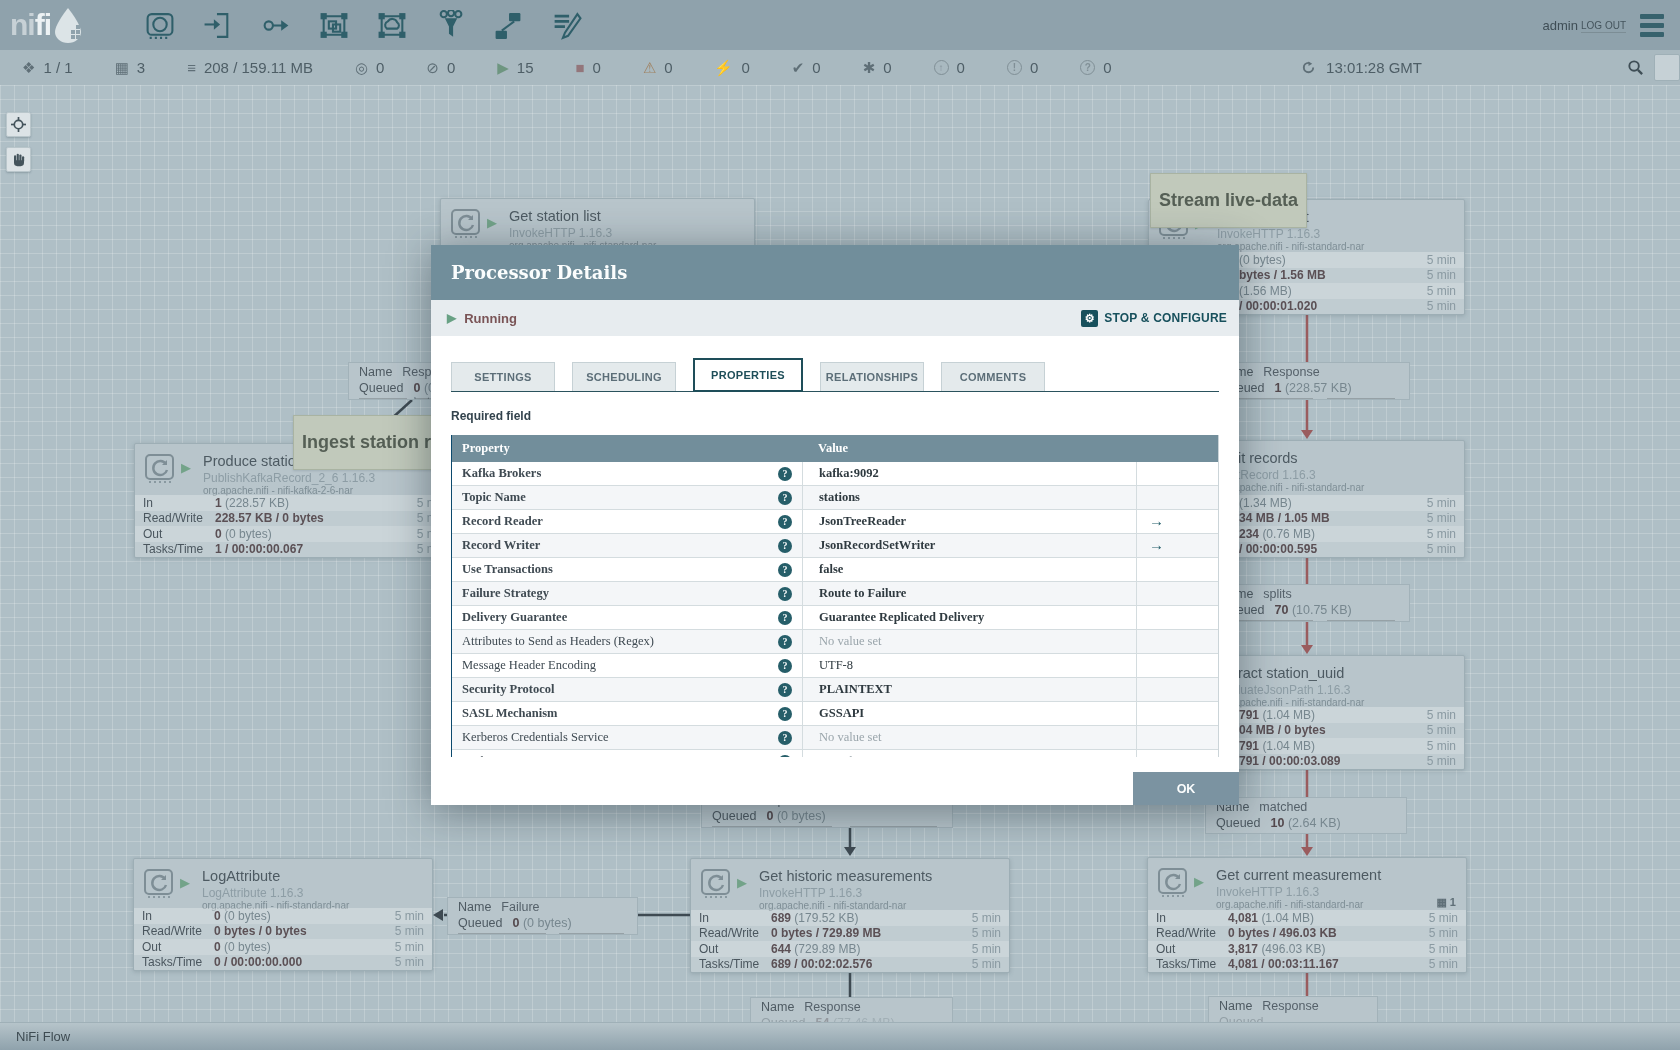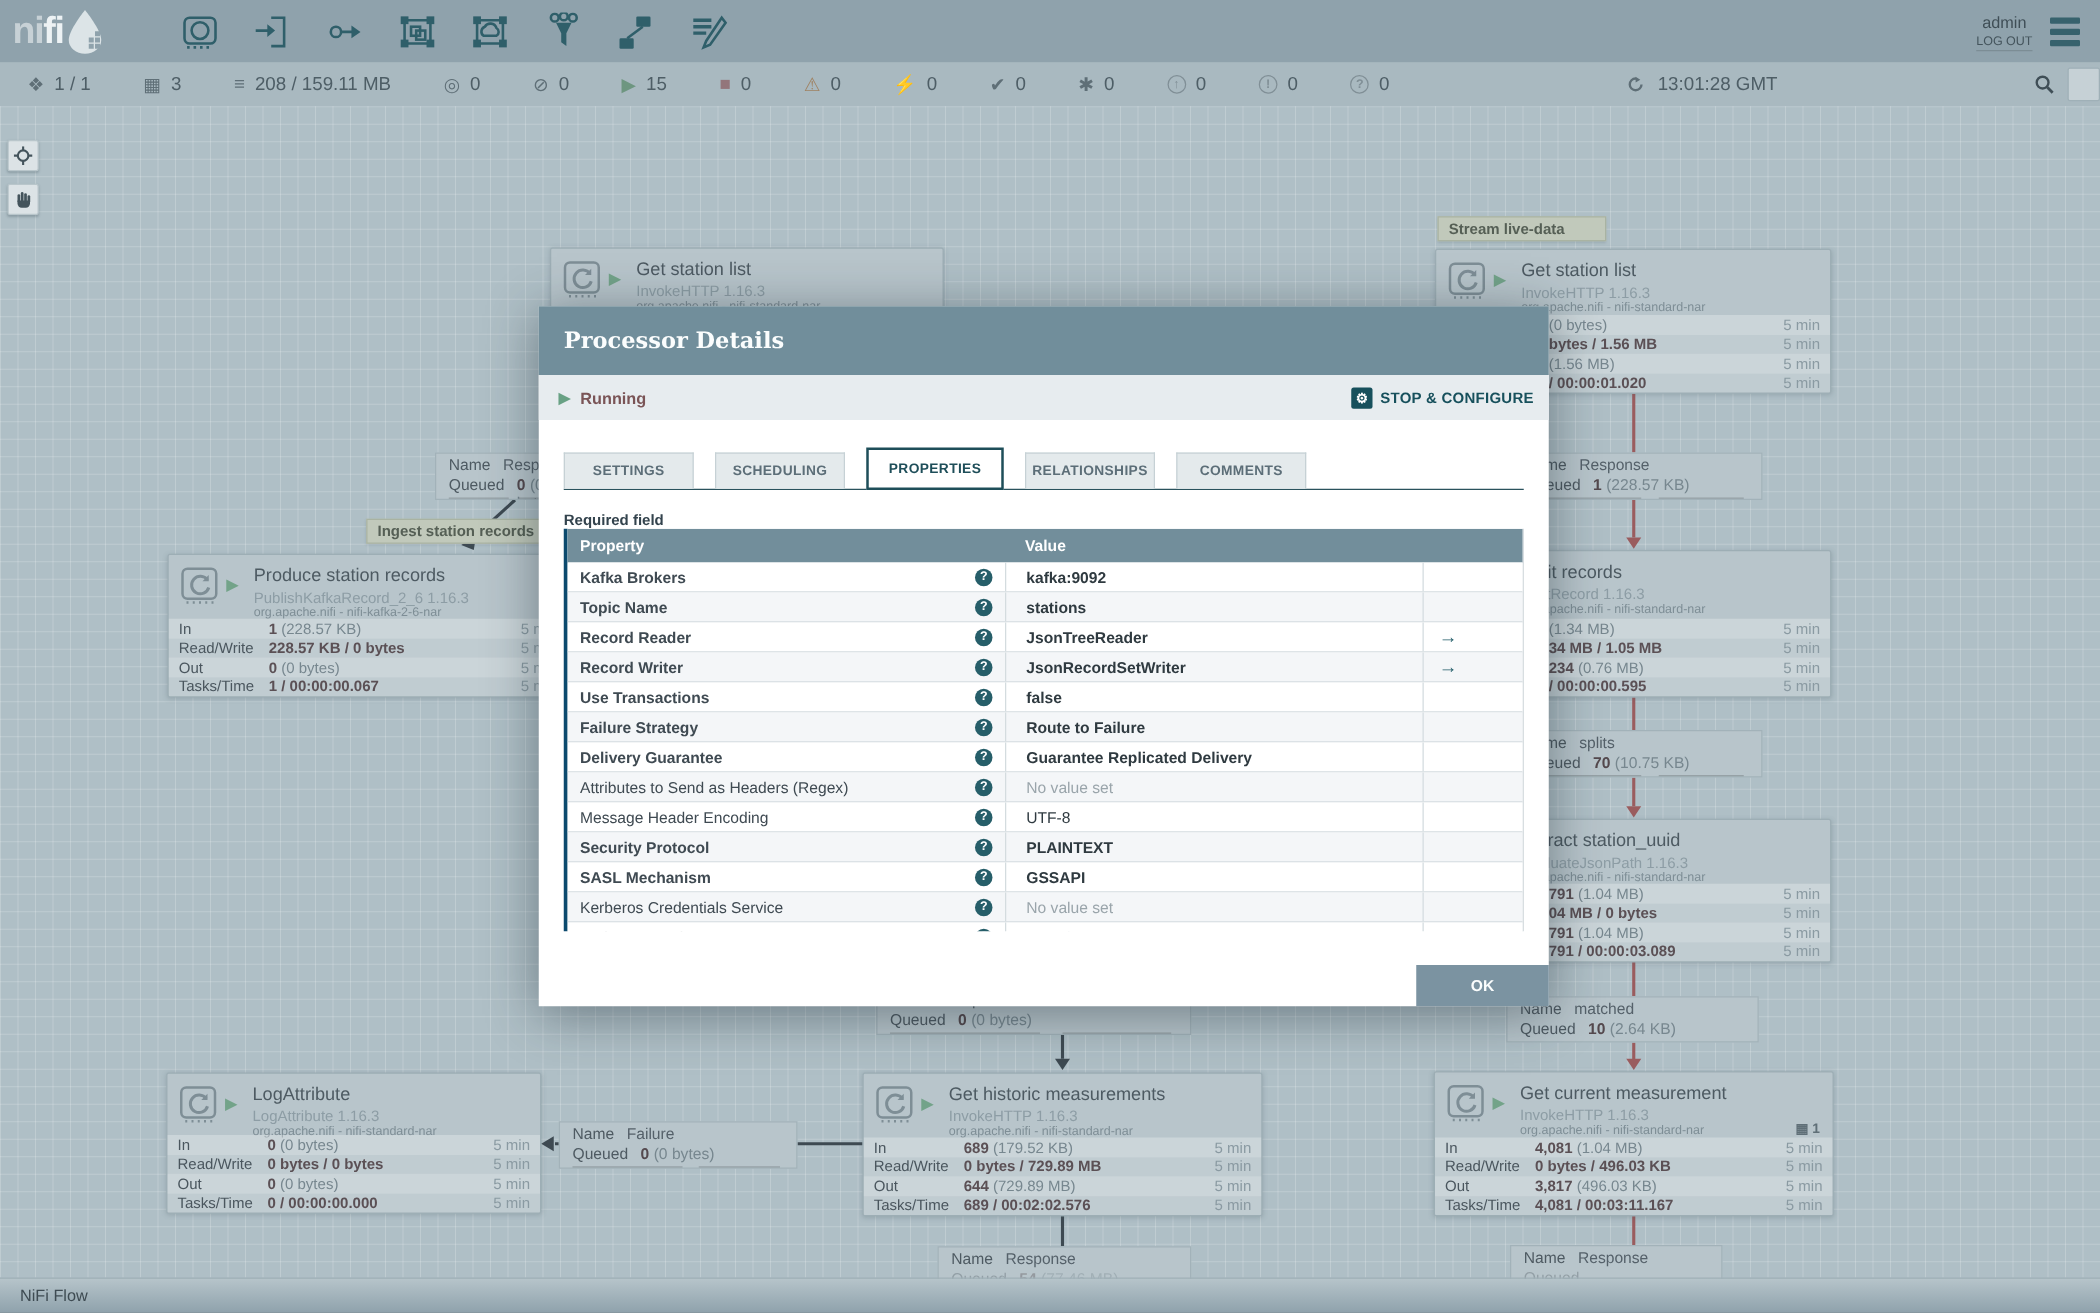--- a/index.html
+++ b/index.html
@@ -8,21 +8,21 @@
         font-family:"Liberation Sans",sans-serif;background:#AFBFC6;}
 
   
   .hdr{position:absolute;left:0;top:0;width:100%;height:50px;background:#8FA2AC;display:flex;align-items:center;}
   .logo{display:flex;align-items:center;margin-left:10px;width:115px;}
   .logo .t1{font-size:30px;font-weight:bold;color:rgba(255,255,255,.5);letter-spacing:-1px;}
   .logo .t2{font-size:30px;font-weight:bold;color:#EDF2F4;letter-spacing:-1px;}
   .tbar{display:flex;align-items:center;gap:24px;margin-left:18px;}
   .tbar .ticon{width:34px;height:34px;display:flex;align-items:center;justify-content:center;}
   .hright{margin-left:auto;display:flex;align-items:center;margin-right:16px;gap:14px;}
-  .uid{display:flex;flex-direction:column;align-items:center;gap:3px;}
+  .uid{display:flex;flex-direction:row;align-items:flex-end;gap:3px;}
   .uname{font-size:13px;color:#3F4E56;}
   .ulogout{font-size:10px;color:#44545C;border-bottom:1px solid #7c8d95;padding-bottom:1px;cursor:pointer;}
   .burger{width:24px;display:flex;flex-direction:column;gap:4px;cursor:pointer;}
   .burger i{display:block;height:5px;background:#37626D;border-radius:1px;}
 
   
   .sbar{position:absolute;left:0;top:50px;width:100%;height:35px;background:#A9B9C0;
         display:flex;align-items:center;padding:0 0 0 22px;font-size:15px;color:#4E5E66;}
   .sitem{display:flex;align-items:center;gap:8px;margin-right:42px;white-space:nowrap;}
   .sic{font-size:15px;color:#5F6F77;font-style:normal;}
@@ -62,22 +62,22 @@
   .qrow{display:flex;gap:10px;align-items:baseline;height:16px;}
   .qlabel{color:#4E5A62;text-align:right;}
   .qval{color:#55616A;}
   .qcount{font-weight:bold;color:#54494E;}
   .qsize{color:#77878F;}
   .qbars{position:relative;height:4px;}
   .qbars i{position:absolute;top:1px;height:2.5px;background:rgba(0,0,0,.18);display:block;}
   .queue.red .qbars i{background:#8E4A4C;}
   .qfade .qrow:nth-child(2){opacity:.35;}
 
-  .lbl{position:absolute;background:#C1C9BB;border:1px solid #A9B3A2;font-size:12px;font-weight:bold;
-       color:#555F55;padding:2px 8px;white-space:nowrap;box-shadow:0 1px 2px rgba(70,90,100,.2);}
+  .lbl{position:absolute;background:#C1C9BB;border:1px solid #A9B3A2;font-size:18px;font-weight:bold;
+       color:#555F55;padding:16px 8px;white-space:nowrap;box-shadow:0 1px 2px rgba(70,90,100,.2);}
 
   .palettebtn{position:absolute;width:25px;height:25px;background:#DCE3E6;border:1px solid #B9C6CB;border-radius:2px;
       display:flex;align-items:center;justify-content:center;box-shadow:0 1px 2px rgba(60,80,90,.3);cursor:pointer;}
 
   
   .footer{position:absolute;left:0;bottom:0;width:100%;height:28px;
           background:linear-gradient(#B6C4CA,#8FA2AC);border-top:1px solid #9FB0B7;
           display:flex;align-items:center;}
   .crumb{margin-left:16px;font-size:13px;color:#3E4B52;}
 
@@ -93,21 +93,21 @@
   .dstop{margin-left:auto;display:flex;align-items:center;gap:6px;font-size:12px;font-weight:bold;
          color:#17505C;cursor:pointer;letter-spacing:.2px;}
   .gearbox{width:17px;height:17px;background:#17505C;border-radius:2px;color:#fff;font-size:11px;
            display:flex;align-items:center;justify-content:center;}
   .dbody{padding:0 20px;position:relative;}
   .tabs{display:flex;gap:17px;margin-top:22px;border-bottom:1px solid #2A525D;align-items:flex-end;}
   .tab{background:#E4EAEC;border:1px solid #C6D1D5;border-bottom:none;color:#5C6E78;font-size:11px;
        font-weight:bold;padding:8px 0;width:104px;text-align:center;cursor:pointer;letter-spacing:.3px;}
   .tab.on{background:#fff;border:2px solid #1E4E59;color:#1E4E59;padding:9px 0;margin-bottom:-1px;width:110px;}
   .reqf{margin-top:17px;font-size:12px;font-weight:bold;color:#33434D;}
-  .tablewrap{height:322px;overflow:hidden;border-left:3px solid #0c4a6e;border-right:1px solid #CBD4D8;}
+  .tablewrap{margin-top:12px;height:322px;overflow:hidden;border-left:1px solid #0c4a6e;border-right:1px solid #CBD4D8;font-family:Liberation Serif, serif;}
   .ptable{width:768px;}
   .pthead{display:flex;background:#728E9B;color:#fff;font-size:12.5px;font-weight:bold;height:27px;align-items:center;}
   .pthead .c1{width:350px;padding-left:10px;}
   .pthead .c2{width:334px;padding-left:16px;}
   .ptr{display:flex;height:24px;align-items:center;border-bottom:1px solid #D4DCDF;font-size:12.5px;background:#fff;}
   .ptr:nth-child(even){background:#F4F6F8;}
   .ptc-prop{width:350px;display:flex;align-items:center;padding-left:10px;color:#3F4A52;}
   .ptc-prop.req{font-weight:bold;}
   .helpc{margin-left:auto;margin-right:10px;width:14px;height:14px;border-radius:50%;background:#265E69;
          color:#fff;font-size:10px;font-weight:bold;display:flex;align-items:center;justify-content:center;cursor:pointer;}

